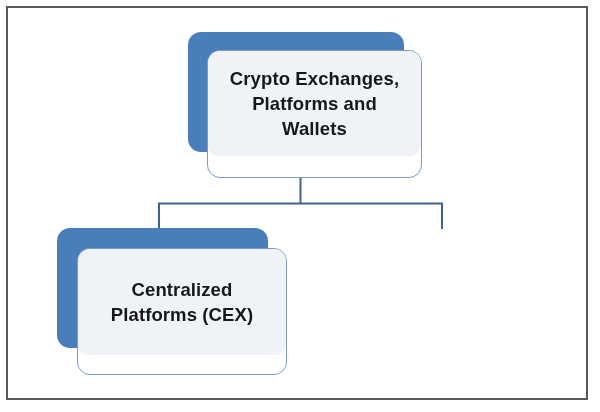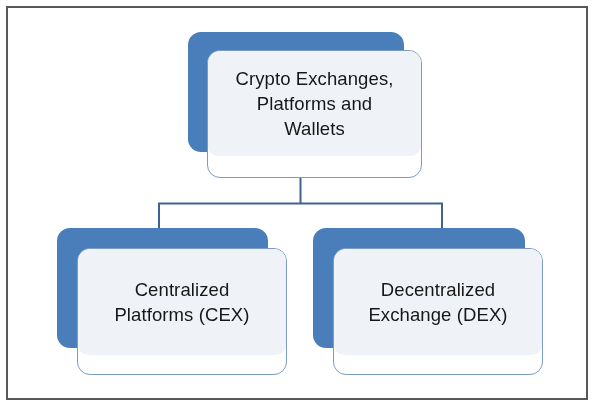--- a/index.html
+++ b/index.html
@@ -38,20 +38,21 @@
     left: 0;
     top: 0;
     width: 600px;
     height: 412px;
     pointer-events: none;
   }
 
   
   .node {
     position: absolute;
+    font-weight: bold;
   }
 
   
   .node .accent {
     position: absolute;
     left: 0;
     top: 0;
     border-radius: 13px;
     background: #4A7EBB;
   }
@@ -138,23 +139,14 @@
   <div class="node" id="node-cex">
     <div class="accent"></div>
     <div class="card">
       <div class="panel">
         <div class="label">Centralized
 Platforms (CEX)</div>
       </div>
     </div>
   </div>
 
-  <div class="node" id="node-dex">
-    <div class="accent"></div>
-    <div class="card">
-      <div class="panel">
-        <div class="label">Decentralized
-Exchange (DEX)</div>
-      </div>
-    </div>
-  </div>
 
 </div>
 
 </body></html>

